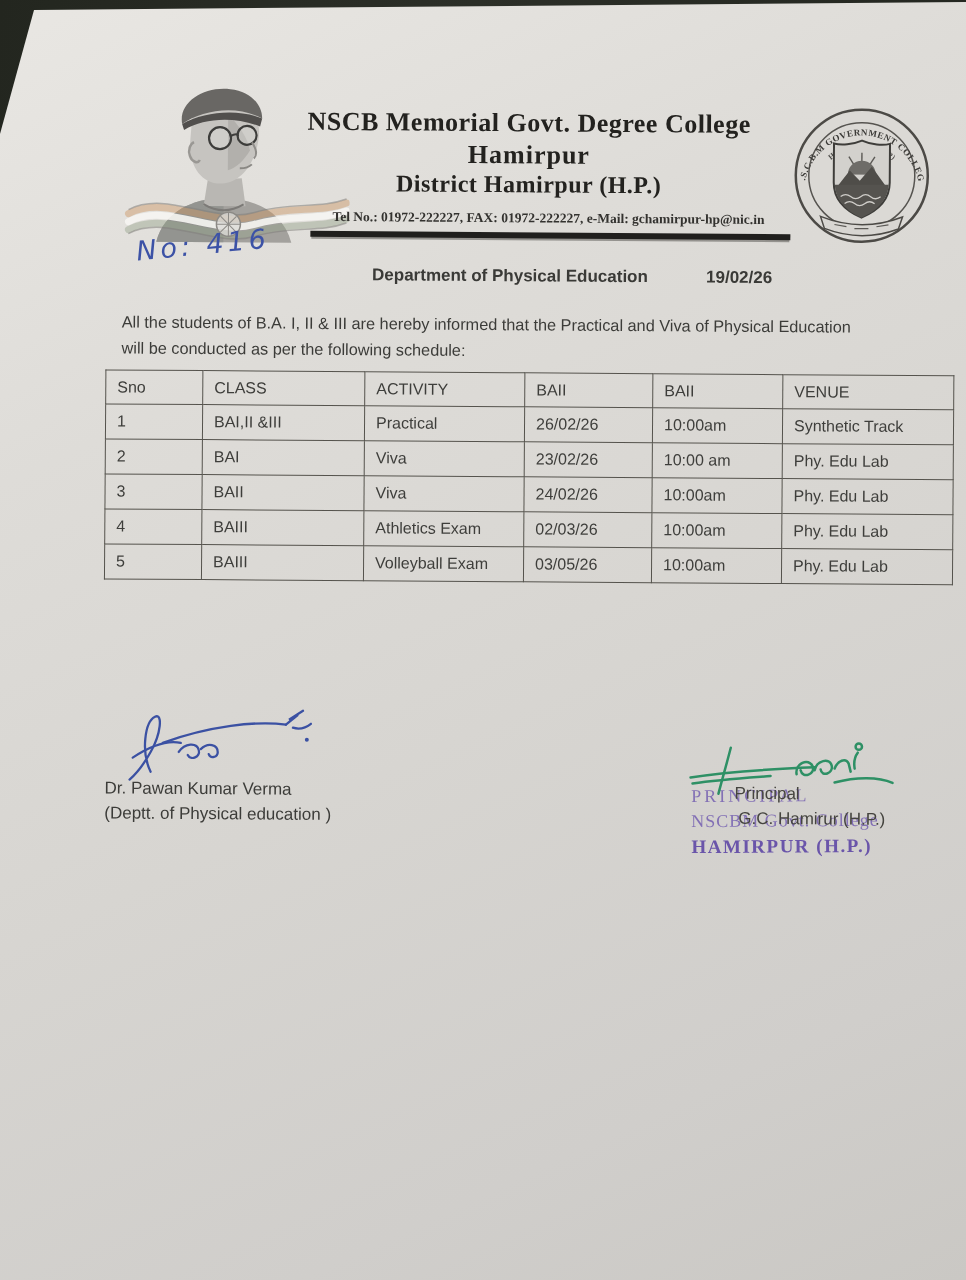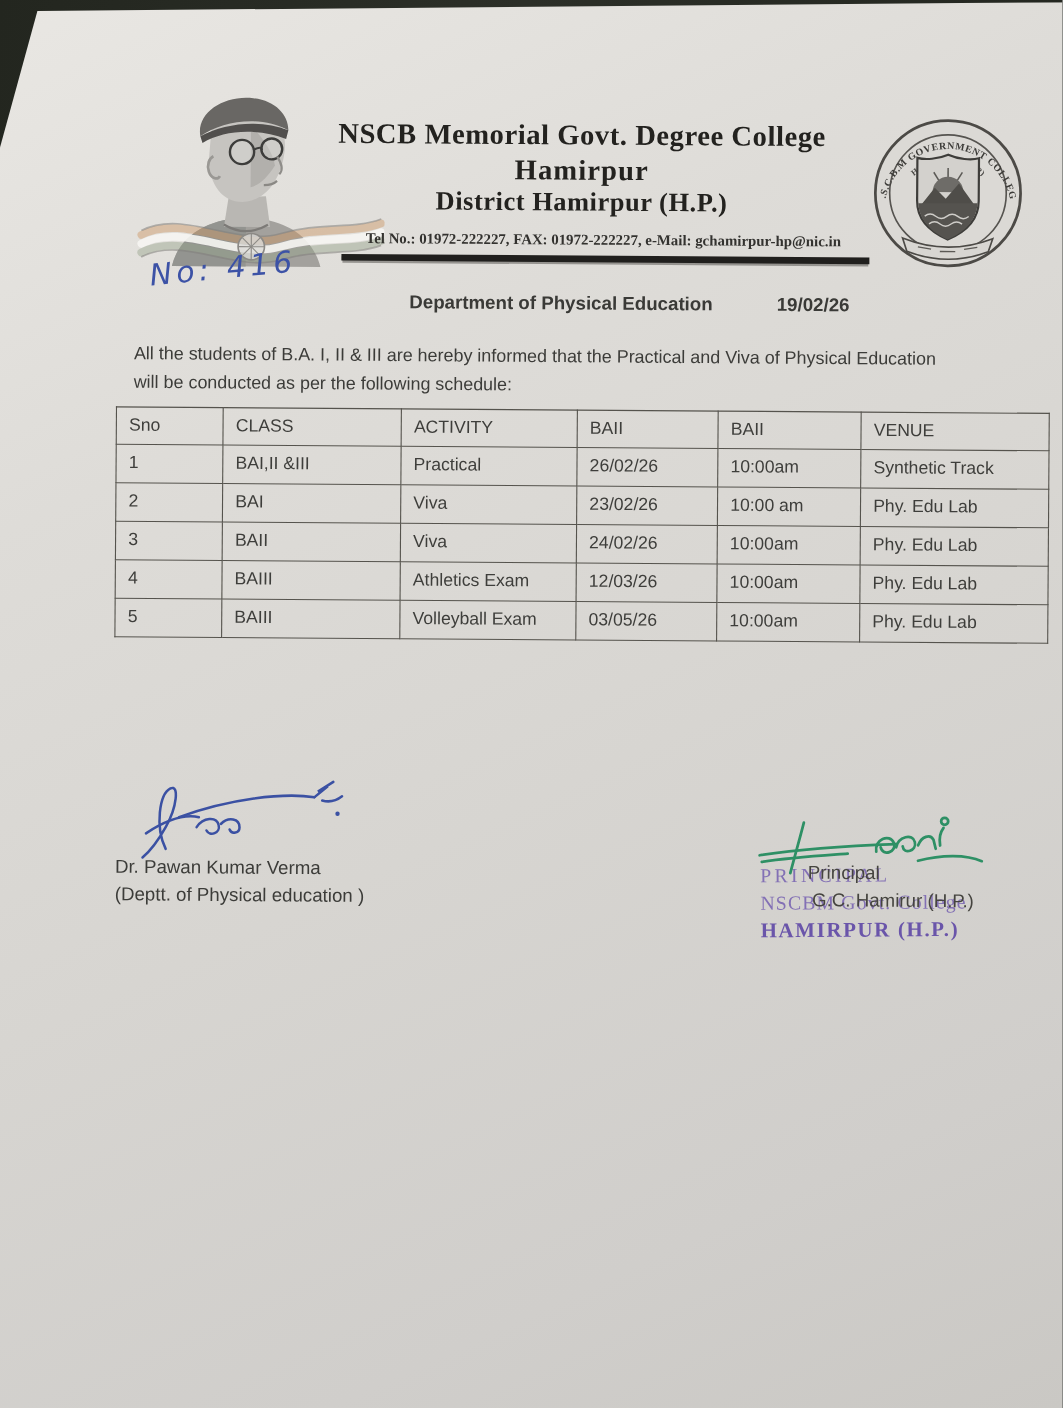--- a/index.html
+++ b/index.html
@@ -213,21 +213,21 @@
         <td>BAII</td>
         <td>Viva</td>
         <td>24/02/26</td>
         <td>10:00am</td>
         <td>Phy. Edu Lab</td>
       </tr>
       <tr>
         <td>4</td>
         <td>BAIII</td>
         <td>Athletics Exam</td>
-        <td>12/03/26</td>
+        <td>02/03/26</td>
         <td>10:00am</td>
         <td>Phy. Edu Lab</td>
       </tr>
       <tr>
         <td>5</td>
         <td>BAIII</td>
         <td>Volleyball Exam</td>
         <td>03/05/26</td>
         <td>10:00am</td>
         <td>Phy. Edu Lab</td>

